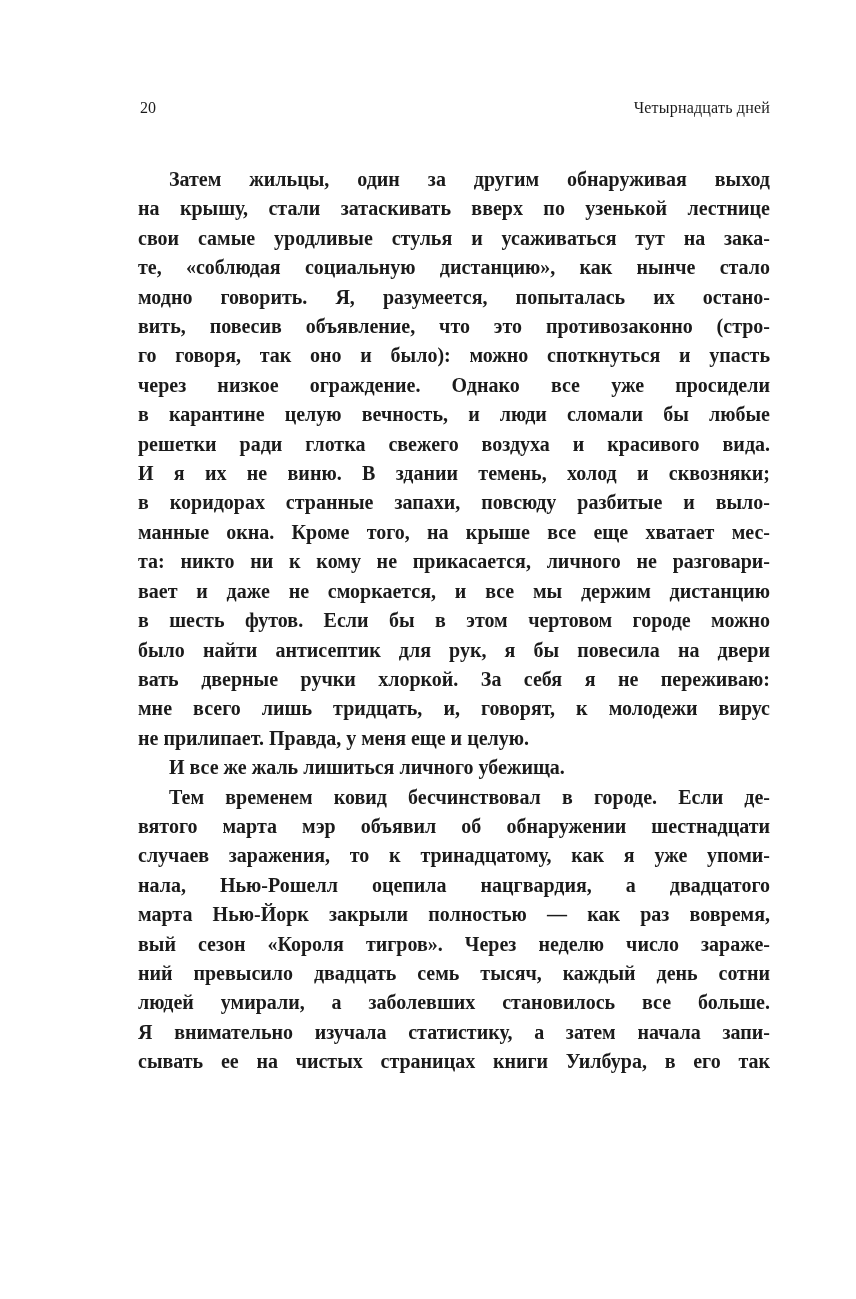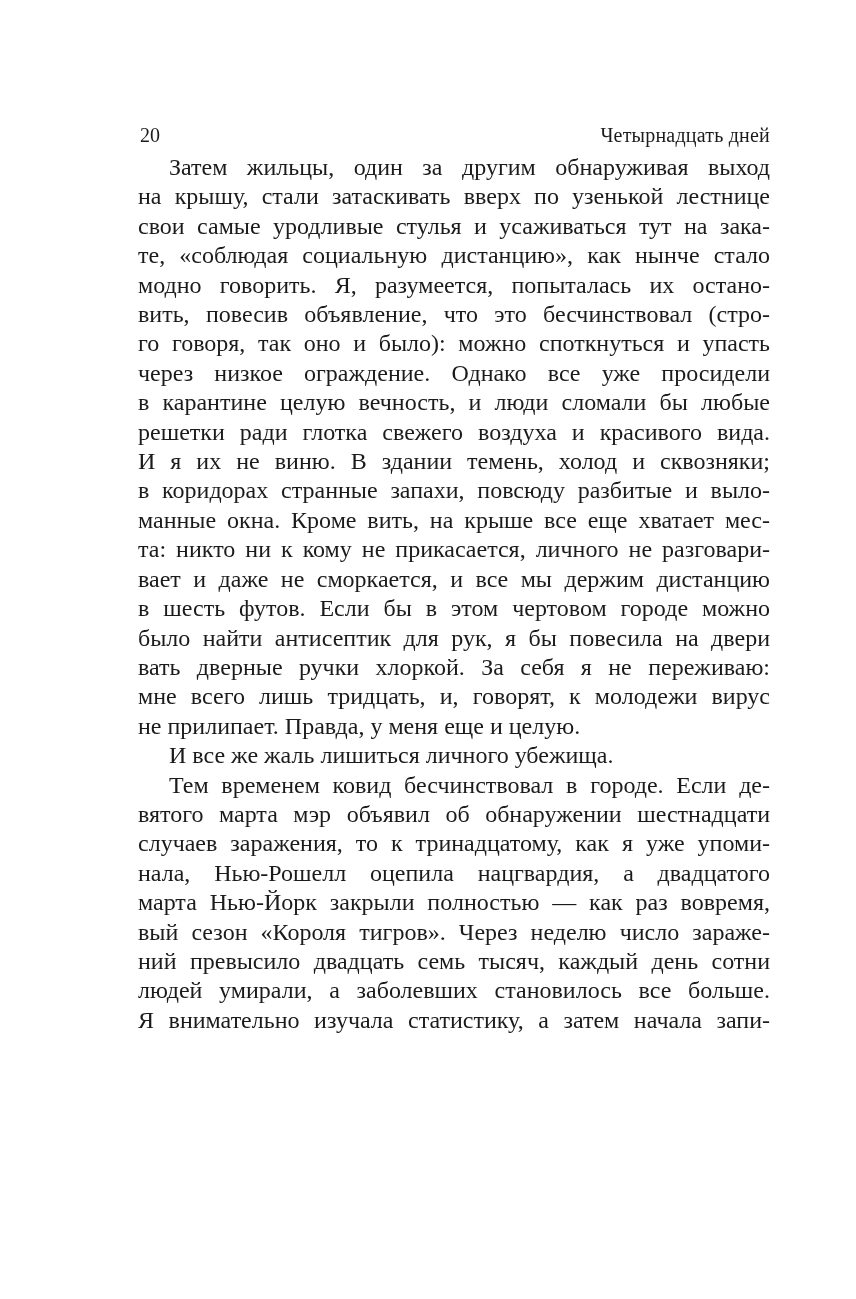--- a/index.html
+++ b/index.html
@@ -15,41 +15,41 @@
     overflow: hidden;
     font-family: "Liberation Serif", "DejaVu Serif", serif;
     color: #1b1b1b;
   }
   .header {
     position: absolute;
     top: 94px;
     left: 138px;
     width: 632px;
     height: 28px;
-    font-size: 20px;
+    font-size: 16px;
     line-height: 28px;
-    margin-top: 27px;
   }
   .pagenum {
     position: absolute;
     left: 2px;
     top: 0;
   }
   .running-title {
     display: block;
     text-align: right;
     letter-spacing: 0.2px;
   }
   .textblock {
     position: absolute;
     left: 138px;
-    top: 153px;
+    top: 165px;
     width: 632px;
-    font-size: 24px;
+    font-size: 20px;
     line-height: 29.4px;
+    font-weight: bold;
   }
   .line {
     text-align: justify;
     text-align-last: justify;
     white-space: normal;
   }
   .line.no-stretch {
     text-align-last: left;
   }
   .line.indent {
@@ -63,39 +63,40 @@
   <div class="header">
     <span class="pagenum">20</span>
     <span class="running-title">Четырнадцать дней</span>
   </div>
   <div class="textblock" id="textblock">
       <div class="line indent">Затем жильцы, один за другим обнаруживая выход</div>
       <div class="line">на крышу, стали затаскивать вверх по узенькой лестнице</div>
       <div class="line">свои самые уродливые стулья и усаживаться тут на зака-</div>
       <div class="line">те, «соблюдая социальную дистанцию», как нынче стало</div>
       <div class="line">модно говорить. Я, разумеется, попыталась их остано-</div>
-      <div class="line">вить, повесив объявление, что это бесчинствовал (стро-</div>
+      <div class="line">вить, повесив объявление, что это противозаконно (стро-</div>
       <div class="line">го говоря, так оно и было): можно споткнуться и упасть</div>
       <div class="line">через низкое ограждение. Однако все уже просидели</div>
       <div class="line">в карантине целую вечность, и люди сломали бы любые</div>
       <div class="line">решетки ради глотка свежего воздуха и красивого вида.</div>
       <div class="line">И я их не виню. В здании темень, холод и сквозняки;</div>
       <div class="line">в коридорах странные запахи, повсюду разбитые и выло-</div>
-      <div class="line">манные окна. Кроме вить, на крыше все еще хватает мес-</div>
+      <div class="line">манные окна. Кроме того, на крыше все еще хватает мес-</div>
       <div class="line">та: никто ни к кому не прикасается, личного не разговари-</div>
       <div class="line">вает и даже не сморкается, и все мы держим дистанцию</div>
       <div class="line">в шесть футов. Если бы в этом чертовом городе можно</div>
       <div class="line">было найти антисептик для рук, я бы повесила на двери</div>
       <div class="line">вать дверные ручки хлоркой. За себя я не переживаю:</div>
       <div class="line">мне всего лишь тридцать, и, говорят, к молодежи вирус</div>
       <div class="line no-stretch">не прилипает. Правда, у меня еще и целую.</div>
       <div class="line indent no-stretch">И все же жаль лишиться личного убежища.</div>
       <div class="line indent">Тем временем ковид бесчинствовал в городе. Если де-</div>
       <div class="line">вятого марта мэр объявил об обнаружении шестнадцати</div>
       <div class="line">случаев заражения, то к тринадцатому, как я уже упоми-</div>
       <div class="line">нала, Нью-Рошелл оцепила нацгвардия, а двадцатого</div>
       <div class="line">марта Нью-Йорк закрыли полностью — как раз вовремя,</div>
       <div class="line">вый сезон «Короля тигров». Через неделю число зараже-</div>
       <div class="line">ний превысило двадцать семь тысяч, каждый день сотни</div>
       <div class="line">людей умирали, а заболевших становилось все больше.</div>
       <div class="line">Я внимательно изучала статистику, а затем начала запи-</div>
+      <div class="line">сывать ее на чистых страницах книги Уилбура, в его так</div>
     </div>
 </div>
 
 </body></html>

